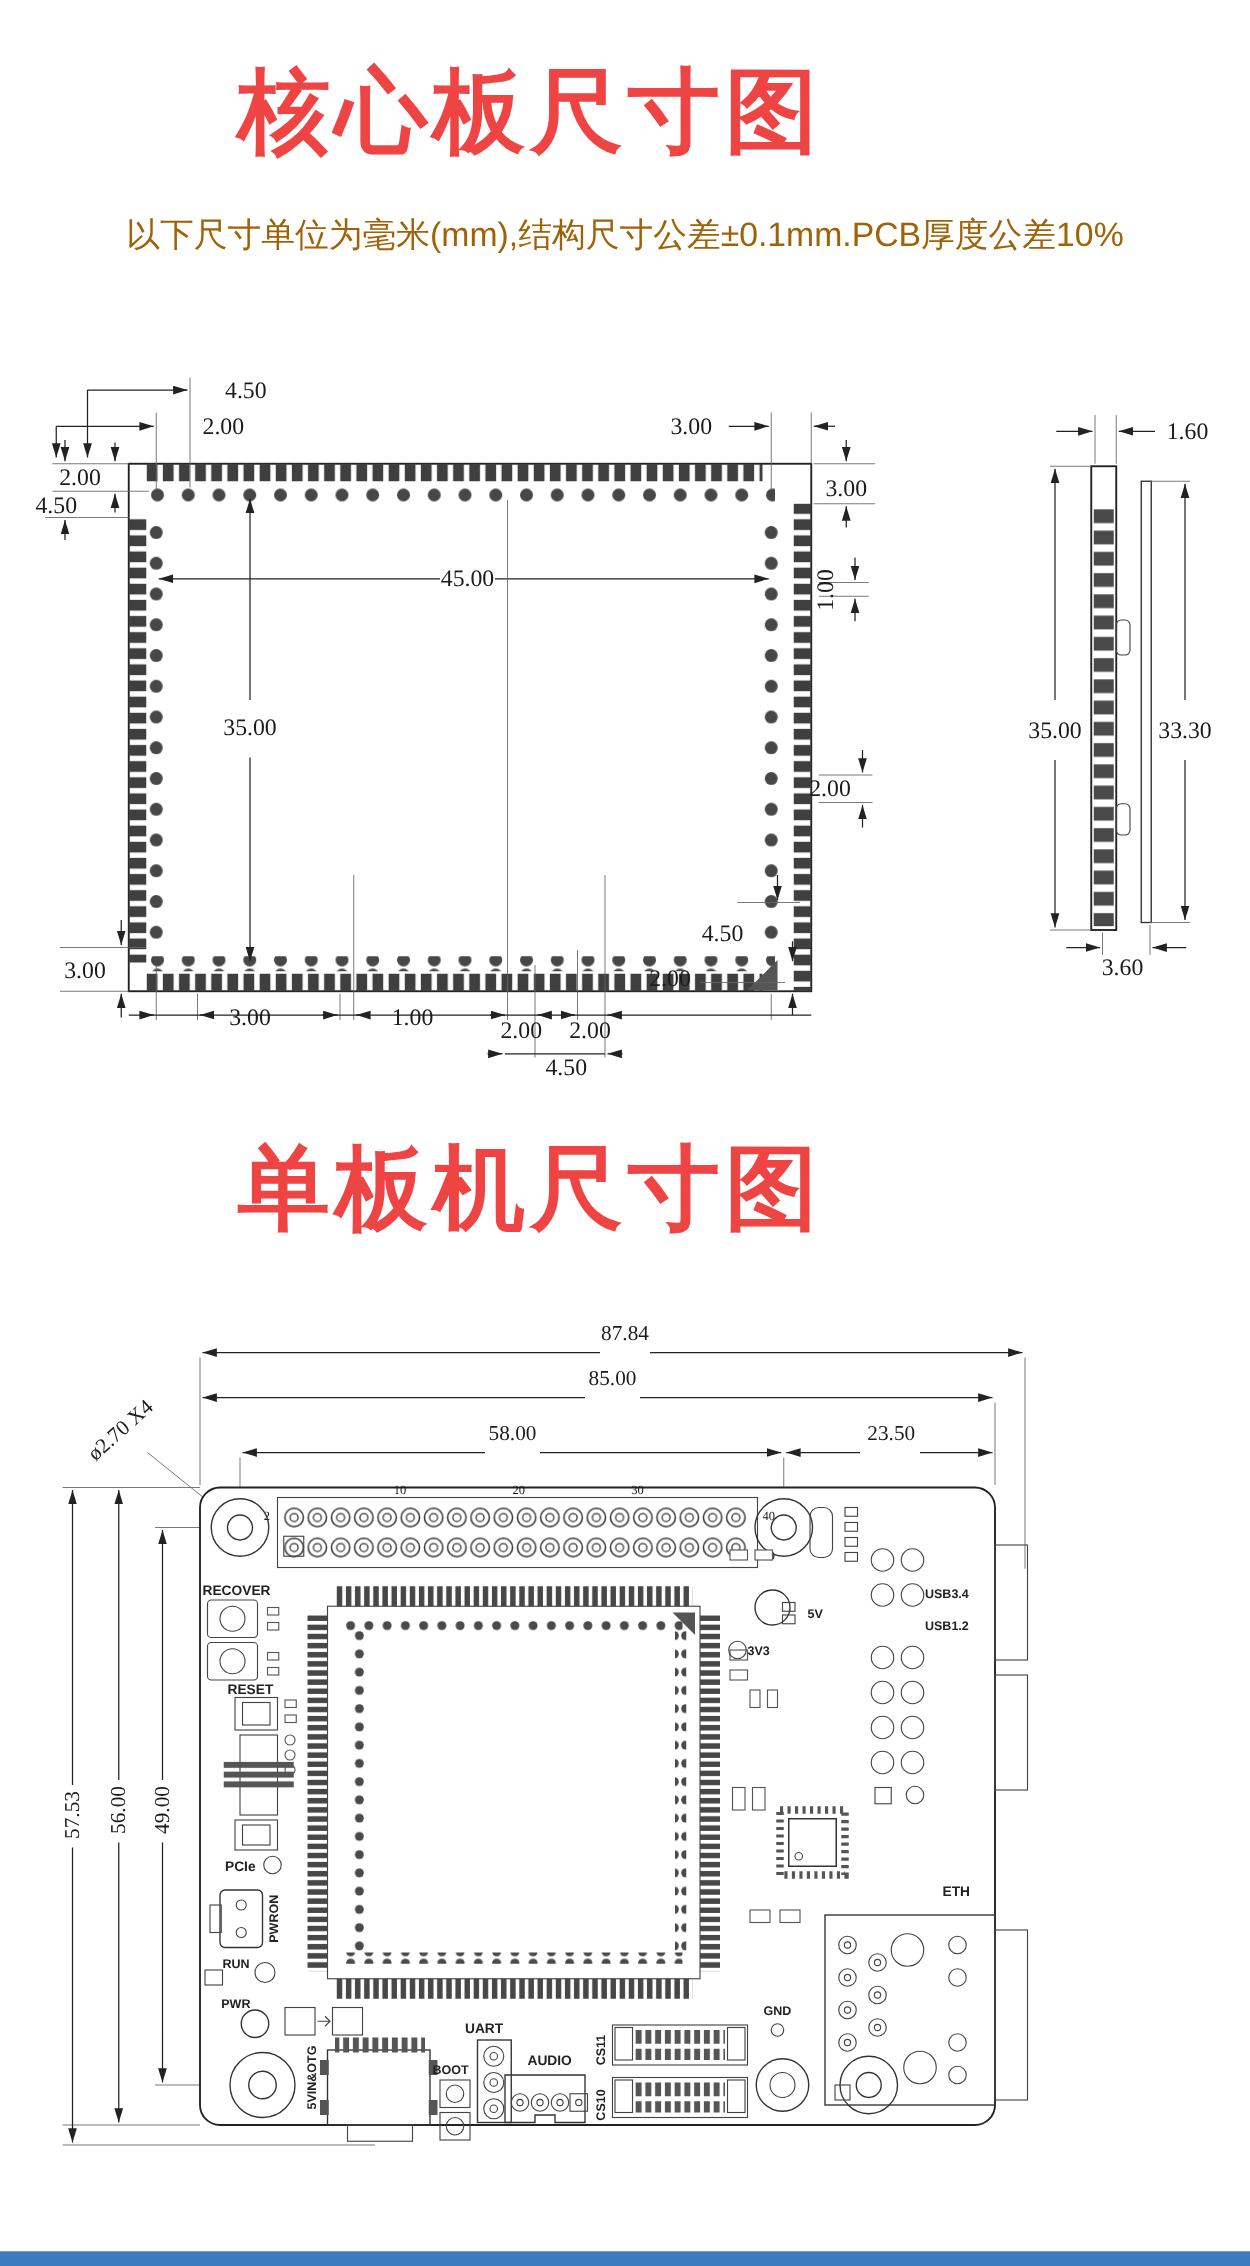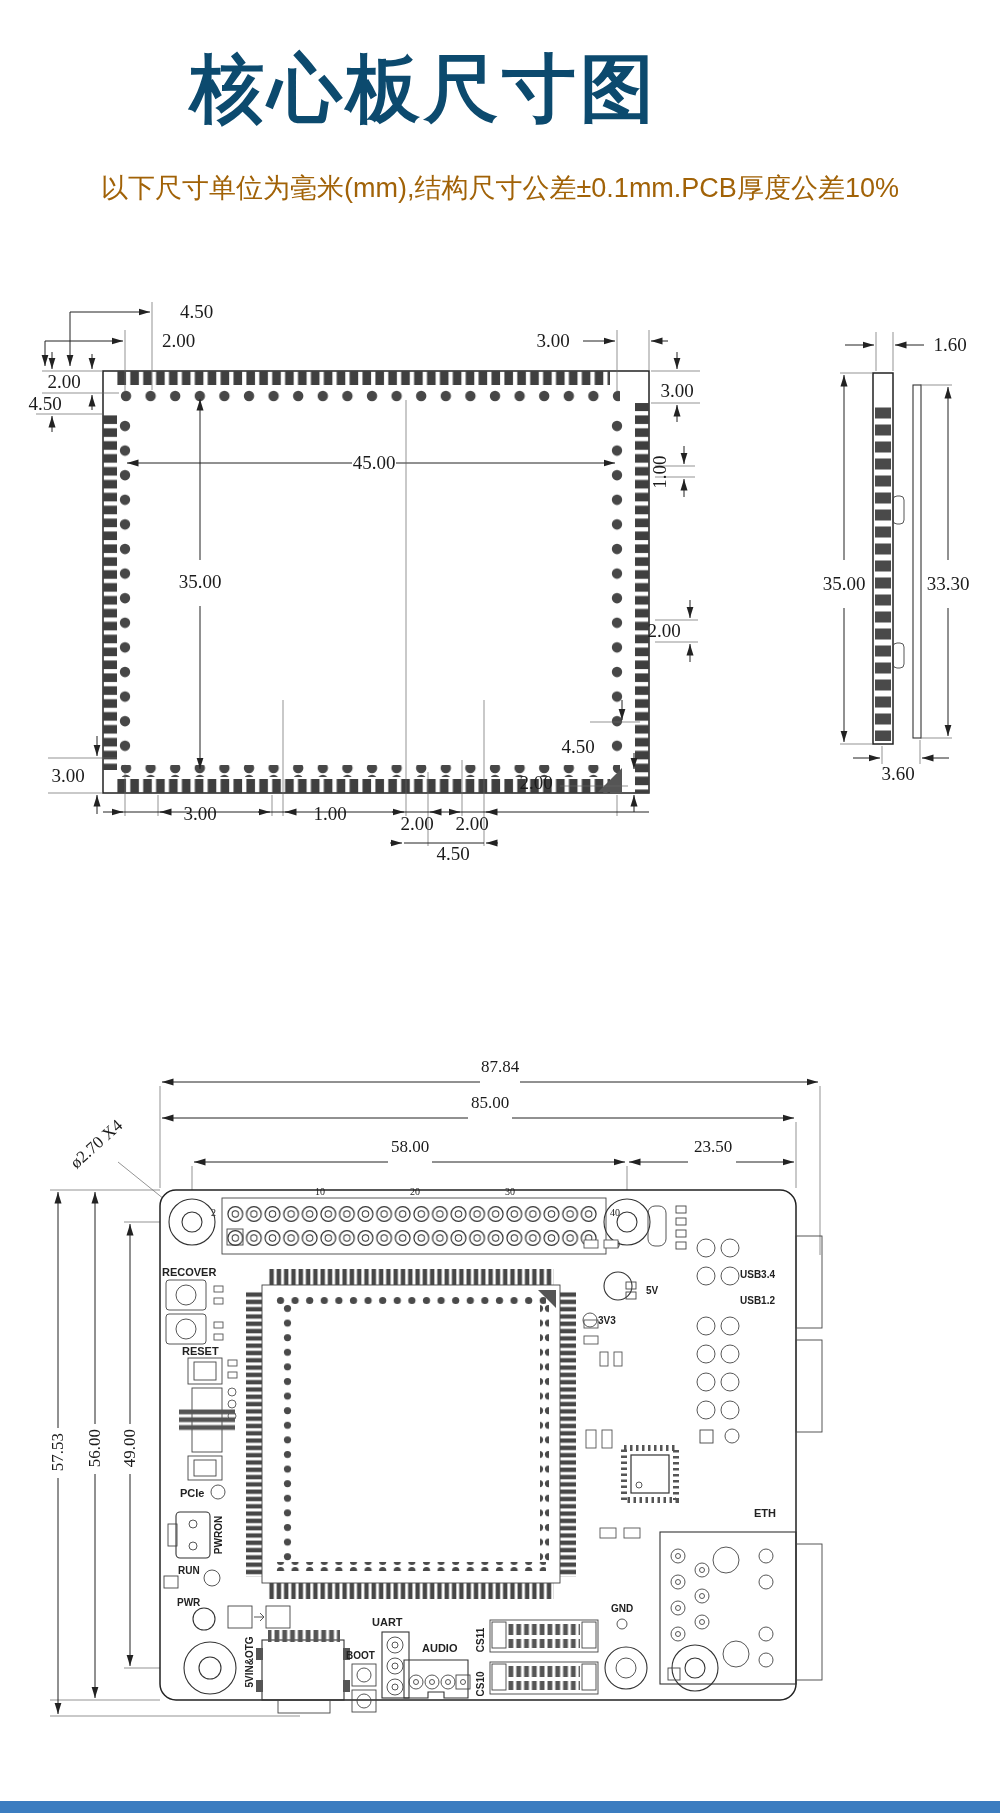--- a/index.html
+++ b/index.html
@@ -1,19 +1,19 @@
 <!DOCTYPE html>
 <html><head>
 <meta charset="utf-8">
 <style>
   html,body{margin:0;padding:0;background:#fff;}
   #page{position:relative;width:1000px;height:1813px;background:#fff;overflow:hidden;
         font-family:"Liberation Sans",sans-serif;}
   .big-title{position:absolute;left:0;width:848px;text-align:center;
-             font-weight:800;font-size:74px;color:#0c4a6e;letter-spacing:4px;
+             font-weight:800;font-size:74px;color:#ef4444;letter-spacing:4px;
              font-family:"Liberation Sans",sans-serif;}
   .subtitle{position:absolute;left:0;width:1000px;text-align:center;
             font-weight:500;font-size:27px;color:#a16207;}
   #t1{top:40px;}
   #sub1{top:170px;}
   #t2{top:902px;}
   #drawing{position:absolute;left:0;top:0;}
   #footer-bar{position:absolute;left:0;top:1801px;width:1000px;height:12px;background:#3b7cc0;}
   svg text{fill:#1b1b1b;}
   .dimtxt{font-family:"Liberation Serif","DejaVu Serif",serif;font-size:19px;}
@@ -481,15 +481,16 @@
           <circle cx="766" cy="1582" r="7" class="tn"></circle>
       <circle cx="766" cy="1634" r="7" class="tn"></circle>
           <circle cx="766" cy="1660" r="7" class="tn"></circle>
       <rect x="796" y="1544" width="26" height="136" class="tn"></rect>
     </g>
   </g>
 </svg>
 
 <div id="t1" class="big-title">核心板尺寸图</div>
 <div id="sub1" class="subtitle">以下尺寸单位为毫米(mm),结构尺寸公差±0.1mm.PCB厚度公差10%</div>
+<div id="t2" class="big-title">单板机尺寸图</div>
 <div id="footer-bar"></div>
 
 </div>
 
 </body></html>

